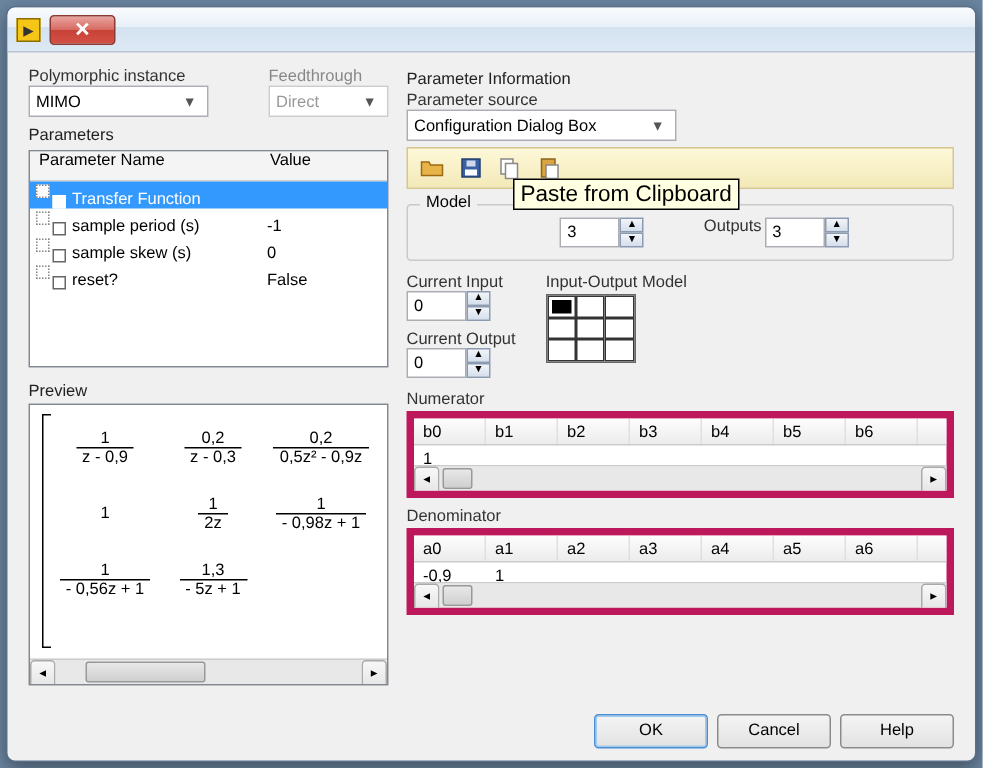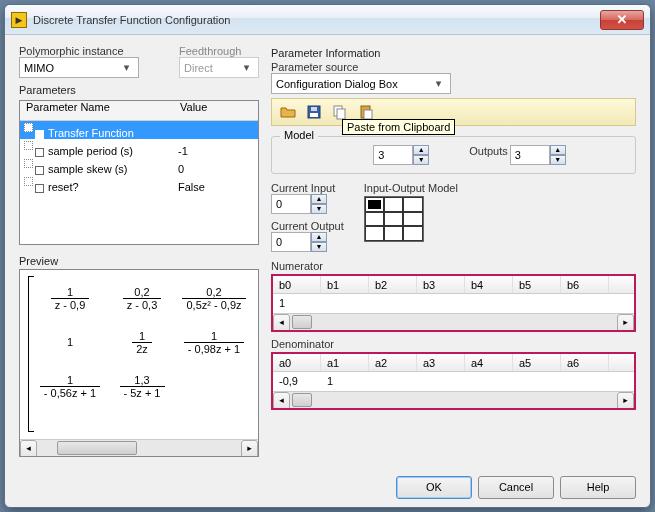--- a/index.html
+++ b/index.html
@@ -42,50 +42,49 @@
 .frac .bot { padding: 0 4px; }
 .bracket-l, .bracket-r { position: absolute; top: 6px; height: 156px; width: 6px; }
 .bracket-l { left: 8px; border-left: 1px solid #000; border-top: 1px solid #000; border-bottom: 1px solid #000; }
 .hscroll { position: absolute; bottom: 0; left: 0; right: 0; height: 17px; background: #f0f0f0; border-top: 1px solid #ccc; display: flex; }
 .hscroll .btn { width: 17px; background: linear-gradient(#f8f8f8,#e0e0e0); border: 1px solid #aaa; text-align: center; line-height: 14px; font-size: 9px; }
 .hscroll .track { flex: 1; background: #e8e8e8; position: relative; }
 .hscroll .thumb { position: absolute; left: 20px; width: 80px; top: 1px; bottom: 1px; background: linear-gradient(#e8e8e8,#cfcfcf); border: 1px solid #999; border-radius: 2px; }
 .param-info .toolbar { background: linear-gradient(#fdf8d8,#f3e9b8); border: 1px solid #d5c88a; height: 28px; display: flex; align-items: center; padding: 0 8px; gap: 10px; margin: 4px 0; position: relative; }
 .tbicon { width: 16px; height: 16px; cursor: pointer; display: flex; align-items: center; justify-content: center; }
 .tbicon svg { width: 16px; height: 16px; }
-.tooltip { position: absolute; left: 70px; top: 20px; background: #ffffe1; border: 1px solid #000; padding: 1px 4px; font-size: 11px; z-index: 10; }
+.tooltip { position: absolute; left: 70px; top: 20px; background: #ffffe1; border: 1px solid #000; padding: 1px 4px; font-size: 15px; z-index: 10; }
 .fieldset { border: 1px solid #c9c9c9; border-radius: 3px; padding: 8px; margin-top: 6px; position: relative; }
 .fieldset .legend { position: absolute; top: -8px; left: 8px; background: #f0f0f0; padding: 0 4px; }
 .inrow { display: flex; gap: 40px; }
 .ingroup { display: flex; gap: 2px; }
 .spinner { display: flex; }
 .spinner input { width: 40px; height: 20px; border: 1px solid #abadb3; padding: 0 4px; text-align: left; }
 .spinner .btns { width: 16px; display: flex; flex-direction: column; }
 .spinner .btns div { flex: 1; background: linear-gradient(#f2f5f9,#d5dfec); border: 1px solid #8b9cb2; font-size: 7px; text-align: center; line-height: 8px; }
 .iogrid { width: 60px; height: 46px; border: 1px solid #666; display: grid; grid-template-columns: repeat(3,1fr); grid-template-rows: repeat(3,1fr); margin-top: 2px; }
 .iogrid div { border: 1px solid #333; background: #fff; }
 .iogrid div.sel { background: #fff; position: relative; }
 .iogrid div.sel::after { content: ""; position: absolute; inset: 2px; background: #000; }
-.tablebox { border: 2px solid #be185d; background: #fff; height: 58px; margin-top: 2px; position: relative; overflow: hidden; }
+.tablebox { border: 5px solid #be185d; background: #fff; height: 58px; margin-top: 2px; position: relative; overflow: hidden; }
 .thead { display: flex; background: linear-gradient(#fdfdfd,#ececec); border-bottom: 1px solid #ccc; height: 18px; }
 .thead div { width: 48px; padding-left: 6px; border-right: 1px solid #e0e0e0; line-height: 18px; }
 .tbrow { display: flex; height: 18px; }
 .tbrow div { width: 48px; padding-left: 6px; line-height: 18px; }
 .footer { height: 40px; display: flex; justify-content: flex-end; align-items: center; gap: 6px; padding: 0 14px; }
 .btn { width: 76px; height: 23px; background: linear-gradient(#f4f4f4,#e2e2e2); border: 1px solid #8b8b8b; border-radius: 3px; cursor: pointer; }
 .btn.primary { border: 1px solid #4a8fd4; box-shadow: 0 0 0 1px #a2c9ee inset; }
 .midrow { display: flex; gap: 20px; margin-top: 8px; }
 </style>
 </head>
 <body>
 
 <div class="window">
   <div class="titlebar">
     <div class="icon">▶</div>
-    <div class="title">Discrete Transfer Function Configuration</div>
     <div class="close">✕</div>
   </div>
 
   <div class="content">
 
     <div class="leftcol">
       <div class="row">
         <div style="flex:1">
           <div class="lbl">Polymorphic instance</div>
           <div class="combo" style="width:120px">

